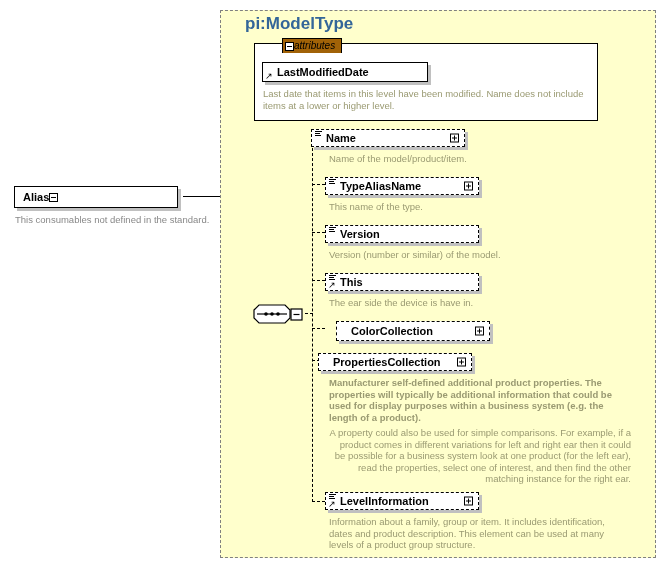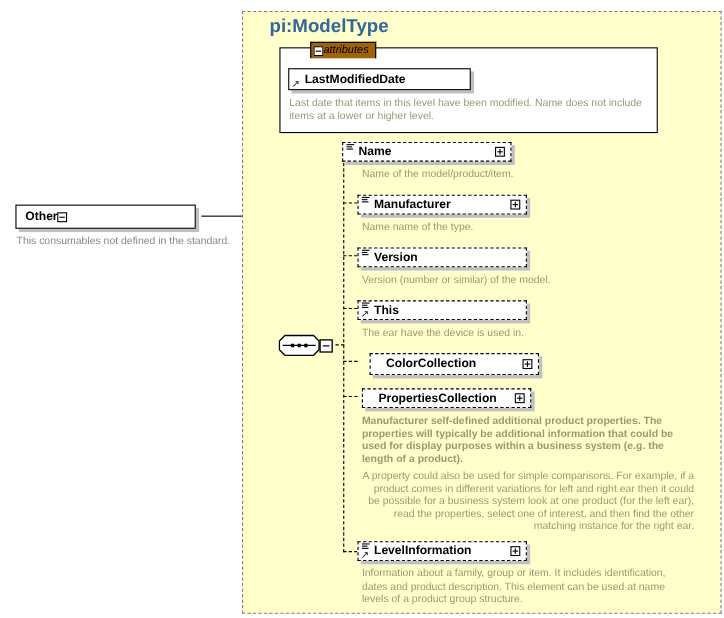--- a/index.html
+++ b/index.html
@@ -209,21 +209,21 @@
   }
   .dline-v {
     width: 0;
     border-left: 1px dashed #000000;
   }
 </style>
 </head>
 <body>
 
 <div id="other-box">
-  <span class="node-label">Other</span>
+  <span class="node-label">Alias</span>
   <span class="toggle-box expander"></span>
 </div>
 <div class="annot grey" style="left:15px; top:214px; width:200px;">This consumables not defined in the standard.</div>
 
 <div class="line-h" style="left:183px; top:196px; width:24px;"></div>
 <div class="line-h" style="left:207px; top:196px; width:36px;"></div>
 <div class="line-v" style="left:242px; top:196px; height:118px;"></div>
 <div class="line-h" style="left:242px; top:313px; width:13px;"></div>
 
 <div id="type-container"></div>
@@ -274,61 +274,61 @@
   <span class="toggle-box plus expander"></span>
 </div>
 <div class="annot" style="left:329px; top:153px; width:280px;">Name of the model/product/item.</div>
 
 <div class="node-box dashed" style="left:325px; top:177px; width:154px; height:18px;">
   <span class="doc-icon">
       <i></i>
       <i></i>
       <i></i>
     </span>
-  <span class="node-label">Manufacturer</span>
-  <span class="toggle-box plus expander"></span>
-</div>
-<div class="annot" style="left:329px; top:201px; width:280px;">Name name of the type.</div>
+  <span class="node-label">TypeAliasName</span>
+  <span class="toggle-box plus expander"></span>
+</div>
+<div class="annot" style="left:329px; top:201px; width:280px;">This name of the type.</div>
 
 <div class="node-box dashed" style="left:325px; top:225px; width:154px; height:18px;">
   <span class="doc-icon">
       <i></i>
       <i></i>
       <i></i>
     </span>
   <span class="node-label">Version</span>
 </div>
 <div class="annot" style="left:329px; top:249px; width:280px;">Version (number or similar) of the model.</div>
 
 <div class="node-box dashed" style="left:325px; top:273px; width:154px; height:18px;">
   <span class="doc-icon">
       <i></i>
       <i></i>
       <i></i>
     </span>
   <span class="arrow-icon">↗</span>
   <span class="node-label">This</span>
 </div>
-<div class="annot" style="left:329px; top:297px; width:280px;">The ear have the device is used in.</div>
+<div class="annot" style="left:329px; top:297px; width:280px;">The ear side the device is have in.</div>
 
 <div class="node-box dashed" style="left:336px; top:321px; width:154px; height:20px;">
   <span class="node-label">ColorCollection</span>
   <span class="toggle-box plus expander"></span>
 </div>
 
-<div class="node-box dashed" style="left:329px; top:353px; width:154px; height:18px;">
+<div class="node-box dashed" style="left:318px; top:353px; width:154px; height:18px;">
   <span class="node-label">PropertiesCollection</span>
   <span class="toggle-box plus expander"></span>
 </div>
 <div class="annot" style="left:329px; top:377px; width:298px;font-weight:bold;">Manufacturer self-defined additional product properties.  The properties will typically be additional information that could be used for display purposes within a business system (e.g. the length of a product).</div>
 <div class="annot" style="left:329px; top:427px; width:302px;text-align:right;">A property could also be used for simple comparisons.  For example, if a product comes in different variations for left and right ear then it could be possible for a business system look at one product (for the left ear), read the properties, select one of interest, and then find the other matching instance for the right ear.</div>
 
 <div class="node-box dashed" style="left:325px; top:492px; width:154px; height:18px;">
   <span class="doc-icon">
       <i></i>
       <i></i>
       <i></i>
     </span>
   <span class="arrow-icon">↗</span>
   <span class="node-label">LevelInformation</span>
   <span class="toggle-box plus expander"></span>
 </div>
-<div class="annot" style="left:329px; top:516px; width:300px;">Information about a family, group or item. It includes identification, dates and product description. This element can be used at name levels of a product group structure.</div>
+<div class="annot" style="left:329px; top:516px; width:300px;">Information about a family, group or item. It includes identification, dates and product description. This element can be used at many levels of a product group structure.</div>
 
 </body></html>

